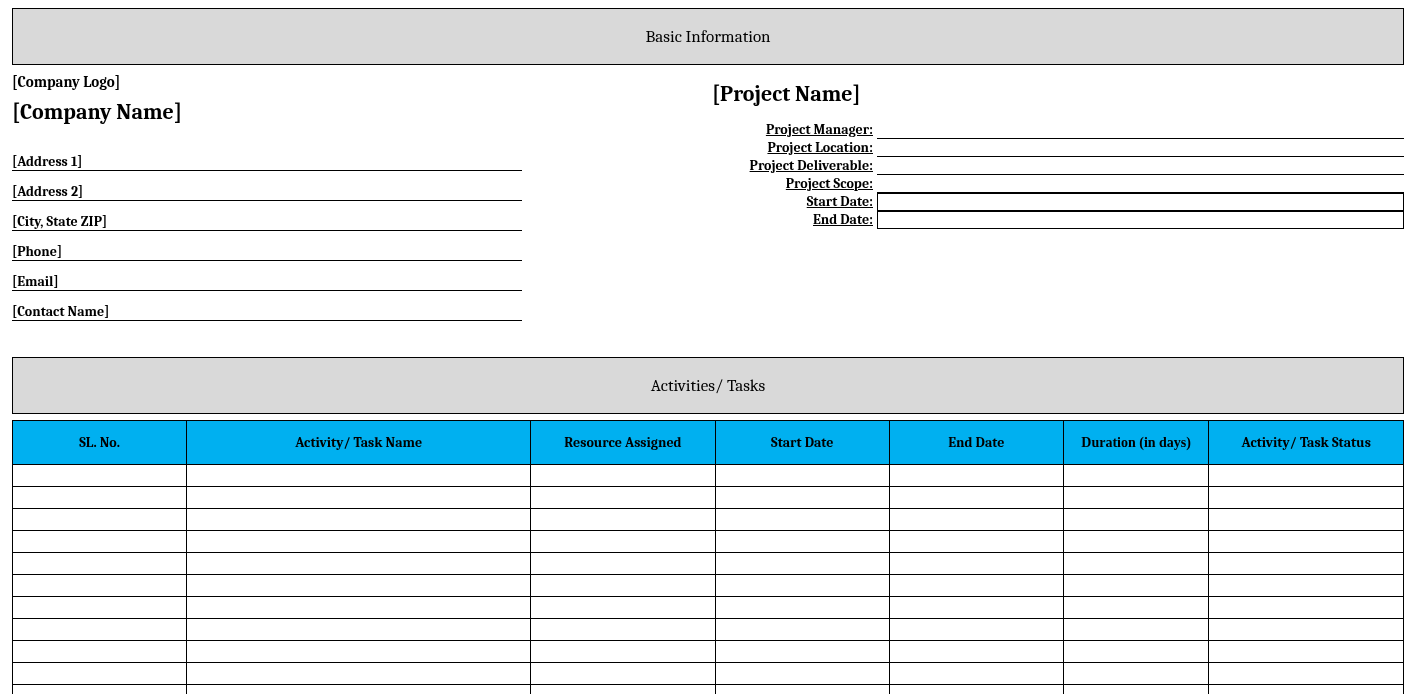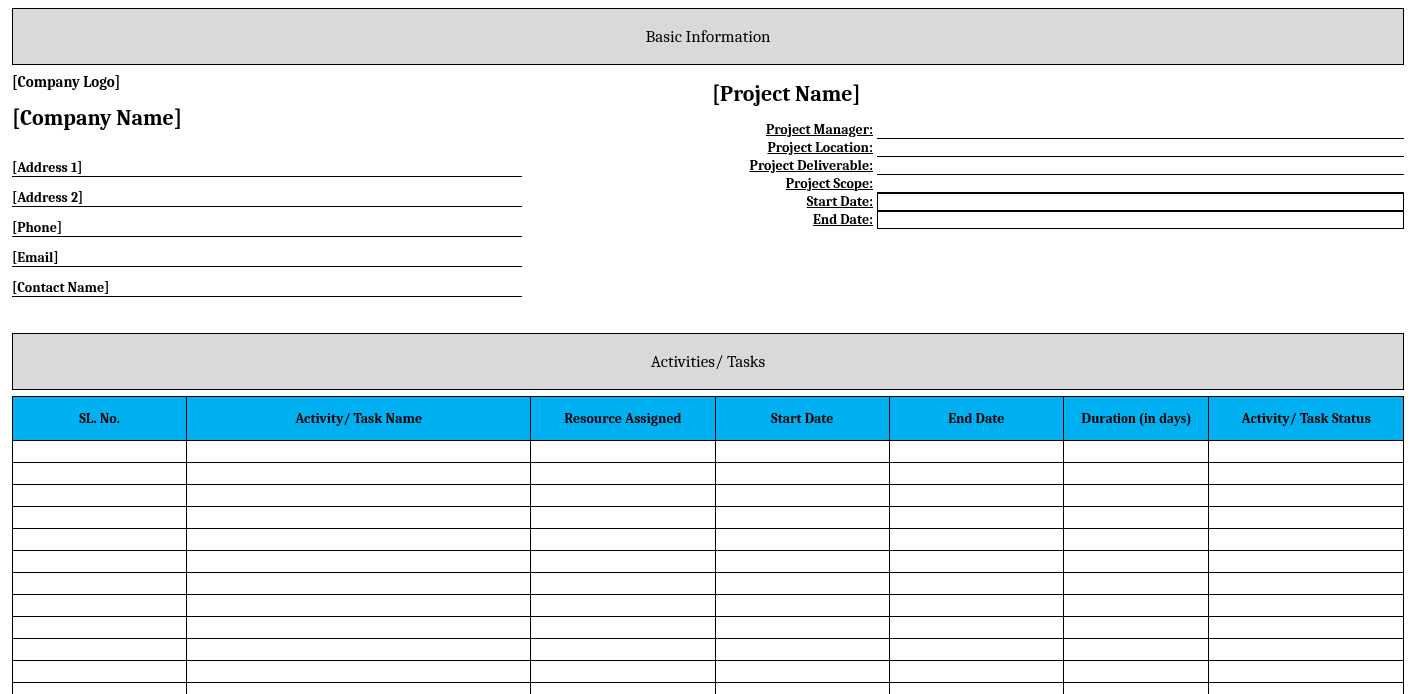--- a/index.html
+++ b/index.html
@@ -18,21 +18,21 @@
       margin-bottom: 4px;
     }
     .info-row {
       display: flex;
       gap: 60px;
       margin-bottom: 24px;
     }
     .left-col { width: 510px; }
     .right-col { flex: 1; }
     .logo-placeholder { font-weight: bold; font-size: 15px; margin-top: 4px; }
-    .company-name { font-weight: bold; font-size: 22px; margin-top: 14px; margin-bottom: 28px; }
+    .company-name { font-weight: bold; font-size: 22px; margin-top: 8px; margin-bottom: 28px; }
     .project-name { font-weight: bold; font-size: 22px; margin-top: 12px; margin-bottom: 14px; padding-left: 130px; }
     .field-line {
       border-bottom: 1px solid #000;
       font-weight: bold;
       font-size: 14px;
       line-height: 18px;
       height: 18px;
       margin-bottom: 12px;
     }
     .proj-row {
@@ -89,20 +89,21 @@
 <body>
 
 <div class="section-header">Basic Information</div>
 
 <div class="info-row">
   <div class="left-col">
     <div class="logo-placeholder">[Company Logo]</div>
     <div class="company-name">[Company Name]</div>
     <div class="field-line">[Address 1]</div>
     <div class="field-line">[Address 2]</div>
+    <div class="field-line">[City, State ZIP]</div>
     <div class="field-line">[Phone]</div>
     <div class="field-line">[Email]</div>
     <div class="field-line">[Contact Name]</div>
   </div>
 
   <div class="right-col">
     <div class="project-name">[Project Name]</div>
     <div class="proj-row">
       <div class="proj-label">Project Manager:</div>
       <div class="proj-input"></div>

